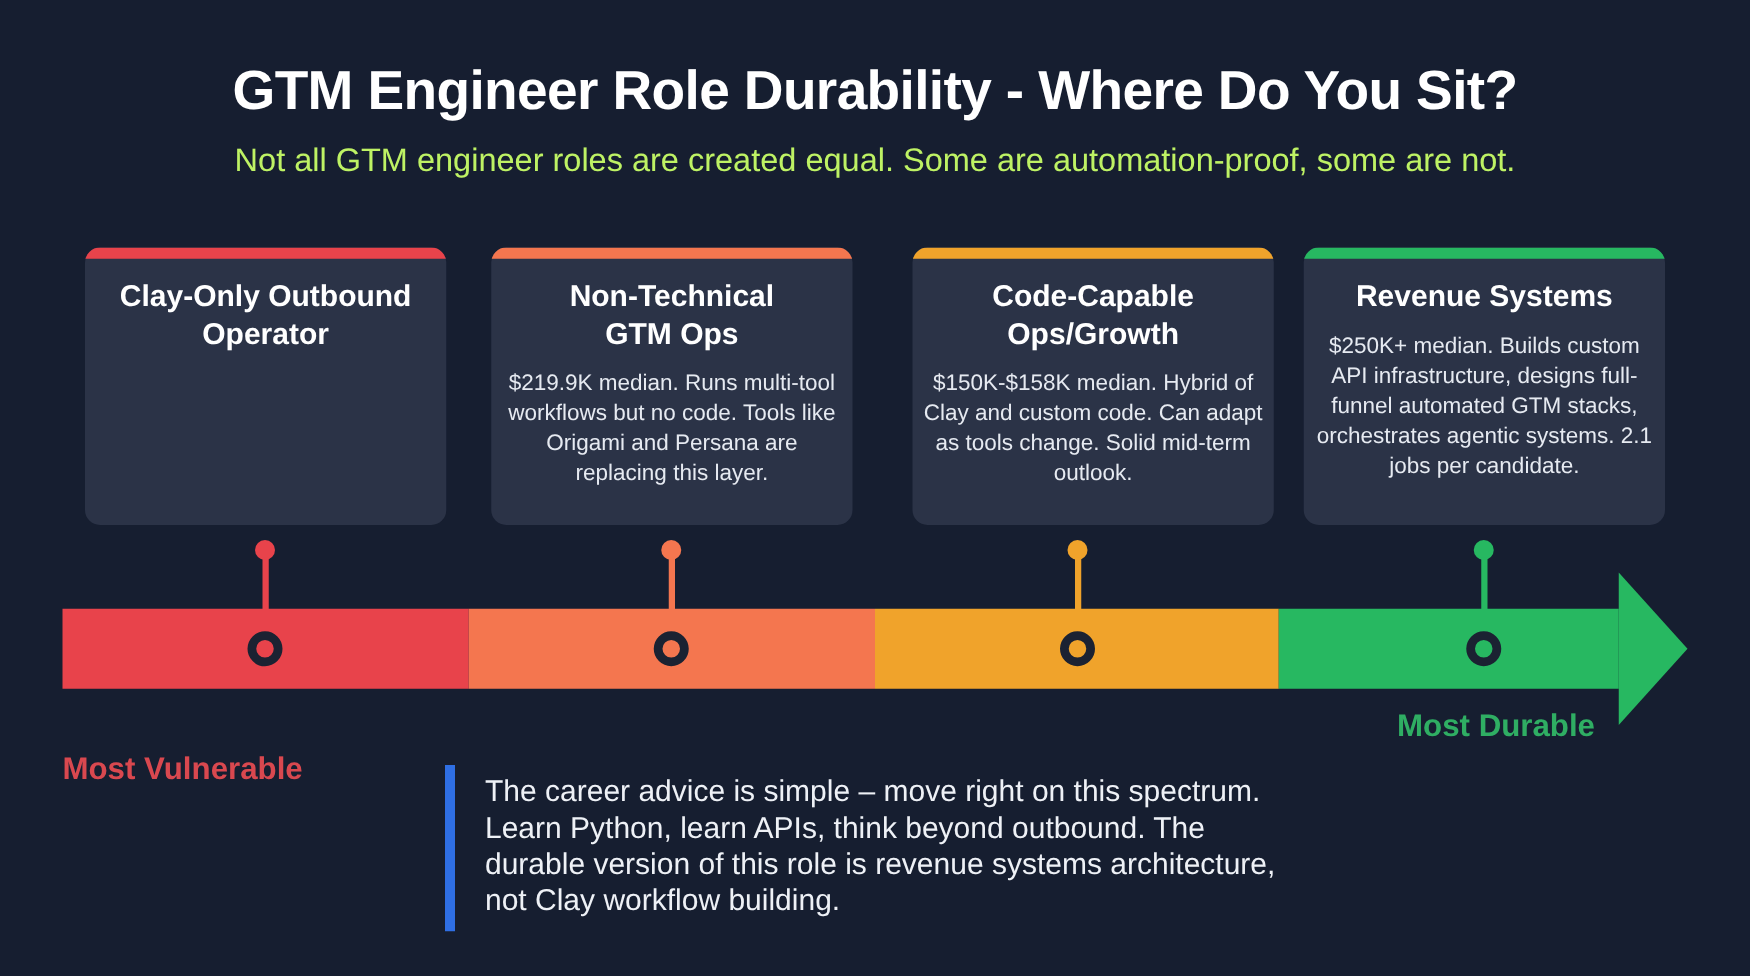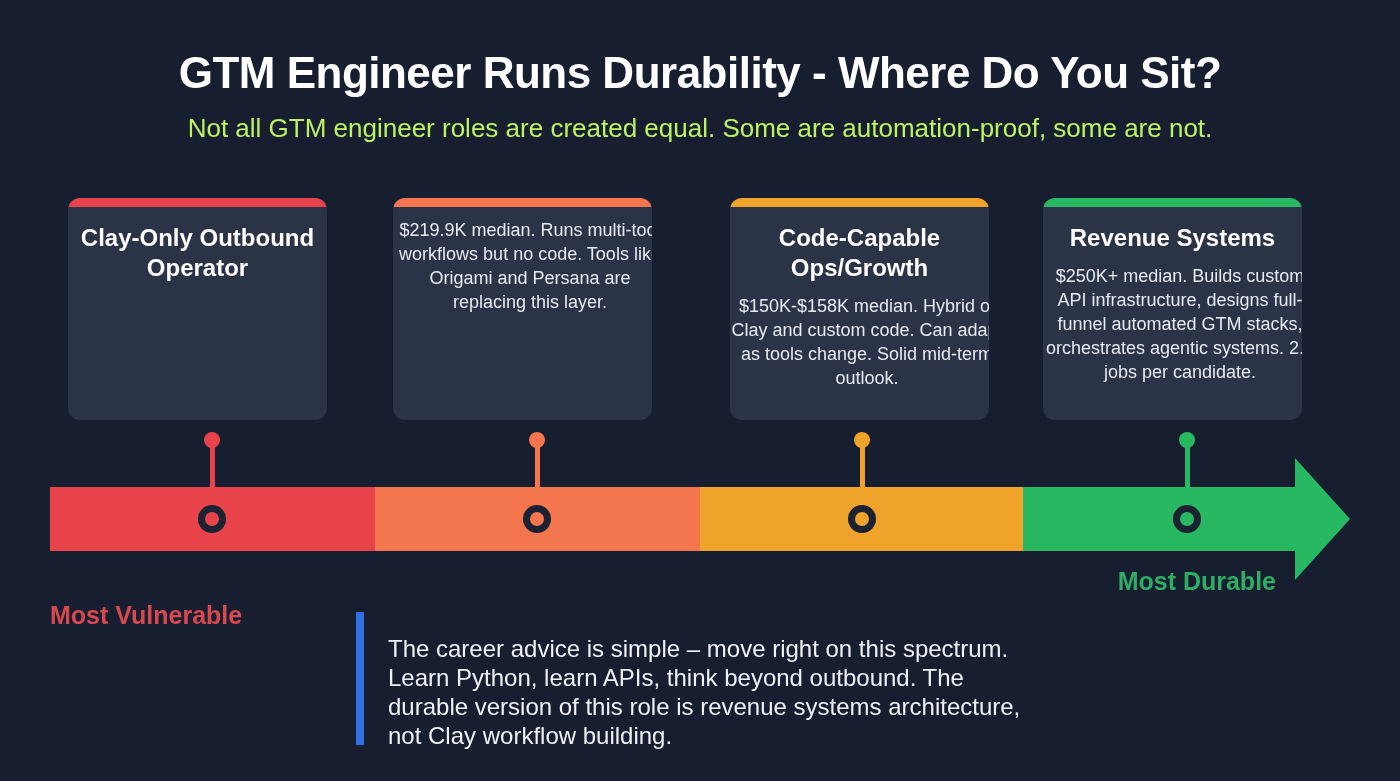--- a/index.html
+++ b/index.html
@@ -11,21 +11,21 @@
   .main-title {
     position:absolute; top:48px; left:0; width:100%;
     text-align:center; color:#ffffff; font-size:44px; font-weight:bold;
     letter-spacing:-0.5px;
   }
   .main-subtitle {
     position:absolute; top:113px; left:0; width:100%;
     text-align:center; color:#bef264; font-size:26px; font-weight:normal;
   }
   .card {
-    position:absolute; top:198px; width:259px; height:222px;
+    position:absolute; top:198px; width:289px; height:222px;
     background:#2b3347; border-radius:12px; overflow:hidden;
     box-sizing:border-box;
   }
   .card-strip { height:9px; width:100%; }
   .card-title {
     margin-top:16px; text-align:center; color:#ffffff;
     font-size:24px; font-weight:bold; line-height:30px;
   }
   .card-body {
     margin:11px auto 0; width:274px; text-align:center;
@@ -56,42 +56,46 @@
   }
   .spectrum-label {
     position:absolute; top:567px; font-size:25px; font-weight:bold;
   }
   .label-left  { left:50px; }
   .label-right { right:124px; }
 
   .quote-bar  { position:absolute; left:356px; top:612px; width:8px; height:133px; }
   .quote-text {
     position:absolute; left:388px; top:619px;
-    color:#eef1f6; font-size:24px; line-height:29px; font-weight:normal;margin-top:15px;
+    color:#eef1f6; font-size:24px; line-height:29px; font-weight:normal;
   }
   .quote-text .bold { font-weight:normal; }
 </style>
 </head>
 <body>
 
 <div class="canvas">
 
-  <div class="main-title">GTM Engineer Runs Durability - Where Do You Sit?</div>
+  <div class="main-title">GTM Engineer Role Durability - Where Do You Sit?</div>
   <div class="main-subtitle">Not all GTM engineer roles are created equal. Some are automation-proof, some are not.</div>
 
   <div class="card card-pos-1">
     <div class="card-strip" style="background: rgb(232, 67, 75);"></div>
     <div class="card-title">
       <div>Clay-Only Outbound</div>
       <div>Operator</div>
     </div>
   </div>
 
   <div class="card card-pos-2">
     <div class="card-strip" style="background: rgb(244, 118, 79);"></div>
+    <div class="card-title">
+      <div>Non-Technical</div>
+      <div>GTM Ops</div>
+    </div>
     <div class="card-body">$219.9K median. Runs multi-tool workflows but no code. Tools like Origami and Persana are replacing this layer.</div>
   </div>
 
   <div class="card card-pos-3">
     <div class="card-strip" style="background: rgb(240, 163, 43);"></div>
     <div class="card-title">
       <div>Code-Capable</div>
       <div>Ops/Growth</div>
     </div>
     <div class="card-body">$150K-$158K median. Hybrid of Clay and custom code. Can adapt as tools change. Solid mid-term outlook.</div>

